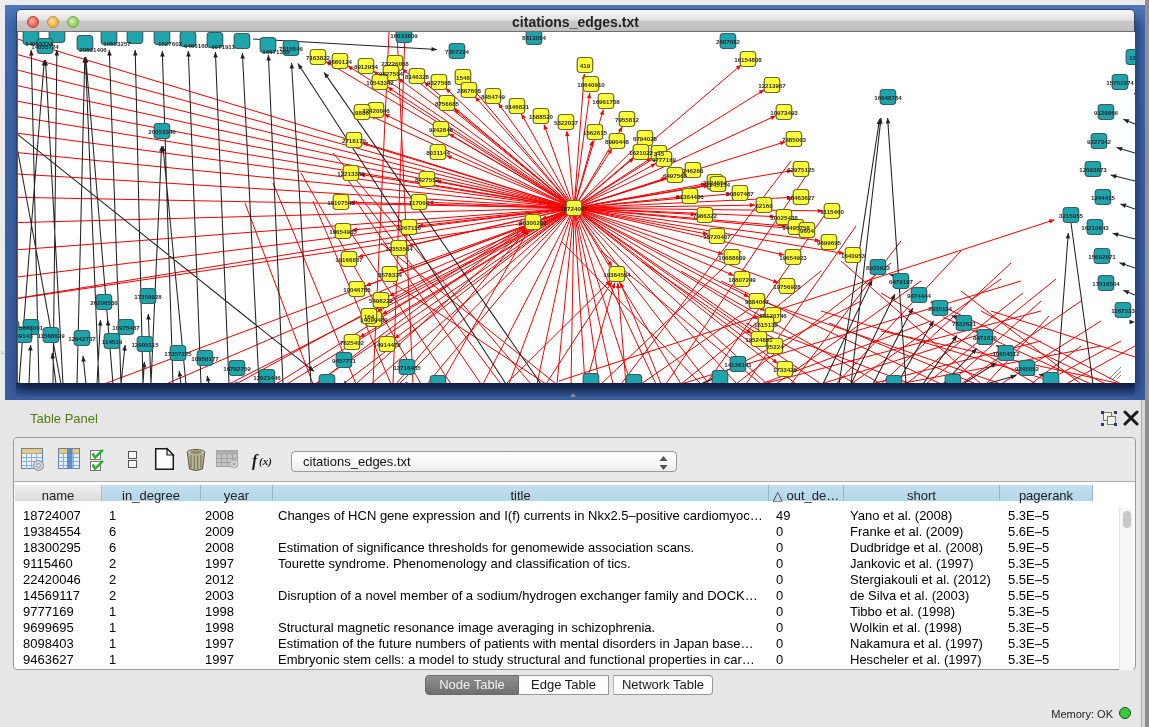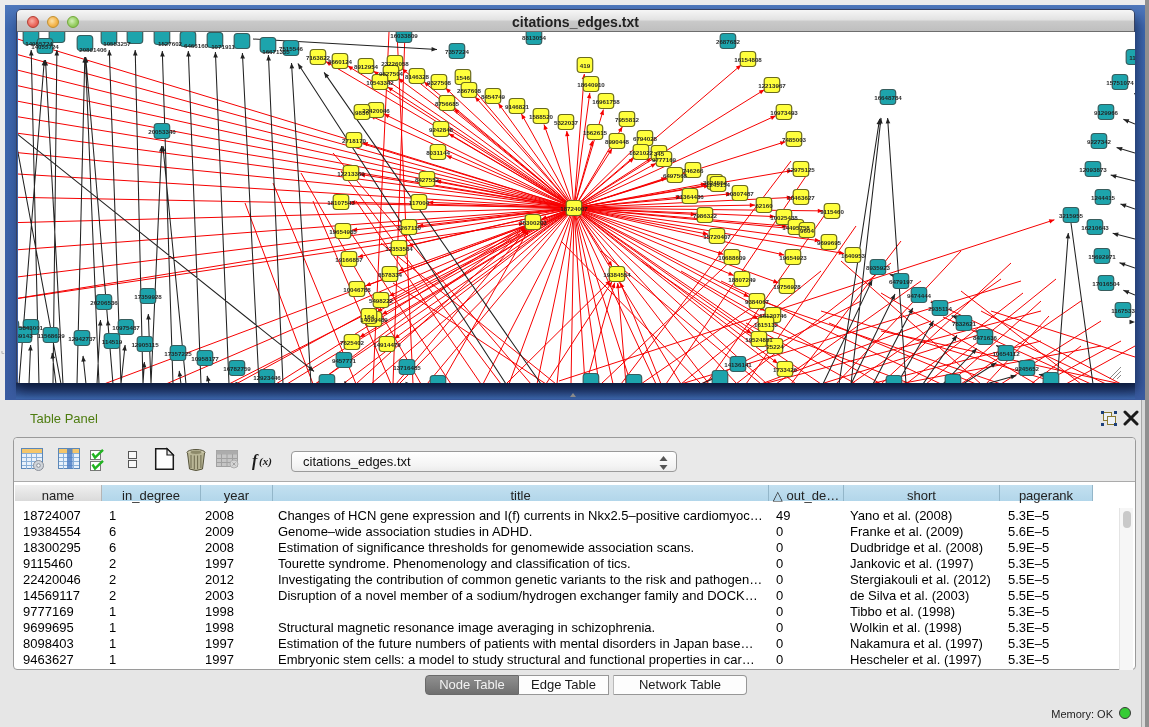--- a/index.html
+++ b/index.html
@@ -556,21 +556,20 @@
         <span style="left:190px">2008</span>
         <span class="tt" style="left:263px">Changes of HCN gene expression and I(f) currents in Nkx2.5–positive cardiomyoc…</span>
         <span style="left:761px">49</span>
         <span style="left:835px">Yano et al. (2008)</span>
         <span style="left:993px">5.3E–5</span>
       </div>
 <div class="row" style="top:85px">
 <span style="left:8px">19384554</span>
         <span style="left:94px">6</span>
         <span style="left:190px">2009</span>
-        <span class="tt" style="left:263px">Genome–wide association studies in ADHD.</span>
         <span style="left:761px">0</span>
         <span style="left:835px">Franke et al. (2009)</span>
         <span style="left:993px">5.6E–5</span>
       </div>
 <div class="row" style="top:101px">
 <span style="left:8px">18300295</span>
         <span style="left:94px">6</span>
         <span style="left:190px">2008</span>
         <span class="tt" style="left:263px">Estimation of significance thresholds for genomewide association scans.</span>
         <span style="left:761px">0</span>
@@ -583,21 +582,20 @@
         <span style="left:190px">1997</span>
         <span class="tt" style="left:263px">Tourette syndrome. Phenomenology and classification of tics.</span>
         <span style="left:761px">0</span>
         <span style="left:835px">Jankovic et al. (1997)</span>
         <span style="left:993px">5.3E–5</span>
       </div>
 <div class="row" style="top:133px">
 <span style="left:8px">22420046</span>
         <span style="left:94px">2</span>
         <span style="left:190px">2012</span>
-        <span class="tt" style="left:263px">Investigating the contribution of common genetic variants to the risk and pathogen…</span>
         <span style="left:761px">0</span>
         <span style="left:835px">Stergiakouli et al. (2012)</span>
         <span style="left:993px">5.5E–5</span>
       </div>
 <div class="row" style="top:149px">
 <span style="left:8px">14569117</span>
         <span style="left:94px">2</span>
         <span style="left:190px">2003</span>
         <span class="tt" style="left:263px">Disruption of a novel member of a sodium/hydrogen exchanger family and DOCK…</span>
         <span style="left:761px">0</span>
@@ -635,21 +633,21 @@
         <span style="left:94px">1</span>
         <span style="left:190px">1997</span>
         <span class="tt" style="left:263px">Embryonic stem cells: a model to study structural and functional properties in car…</span>
         <span style="left:761px">0</span>
         <span style="left:835px">Hescheler et al. (1997)</span>
         <span style="left:993px">5.3E–5</span>
       </div>
   </div>
   <div class="seg" style="left:425px;width:94px;border-radius:4px 0 0 4px;background:linear-gradient(180deg,#909090,#6f6f6f);color:#f2f2f2;border-color:#6a6a6a;">Node Table</div>
   <div class="seg" style="left:519px;width:90px;border-left:none;">Edge Table</div>
-  <div class="seg" style="left:613px;width:134px;border-left:1px solid #b9b9b9;border-radius:0 4px 4px 0;">Network Table</div>
+  <div class="seg" style="left:613px;width:100px;border-left:1px solid #b9b9b9;border-radius:0 4px 4px 0;">Network Table</div>
   <div style="position:absolute;right:28px;top:308px;font-size:11px;color:#222;">Memory: OK</div>
   <div style="position:absolute;left:1119px;top:307px;width:12px;height:12px;border-radius:50%;background:#35cc35;border:1.5px solid #3a3a3a;"></div>
 </div>
 
 <div style="position:absolute;left:1145px;top:0;width:4px;height:727px;background:#8f8f8f;"></div>
 <div style="position:absolute;left:1141px;top:400px;width:4px;height:327px;background:#d8d8d8;border-left:1px solid #a8a8a8;"></div>
 <div style="position:absolute;left:1px;top:346px;width:4px;height:8px;color:#8a8a8a;font-size:8px;">⌞</div>
 
 <svg style="position:absolute;left:566px;top:392px" width="16" height="7" viewBox="0 0 16 7">
 <path d="M4 5 L7 1 L10 5 Z" fill="#8a8a8a"></path>

